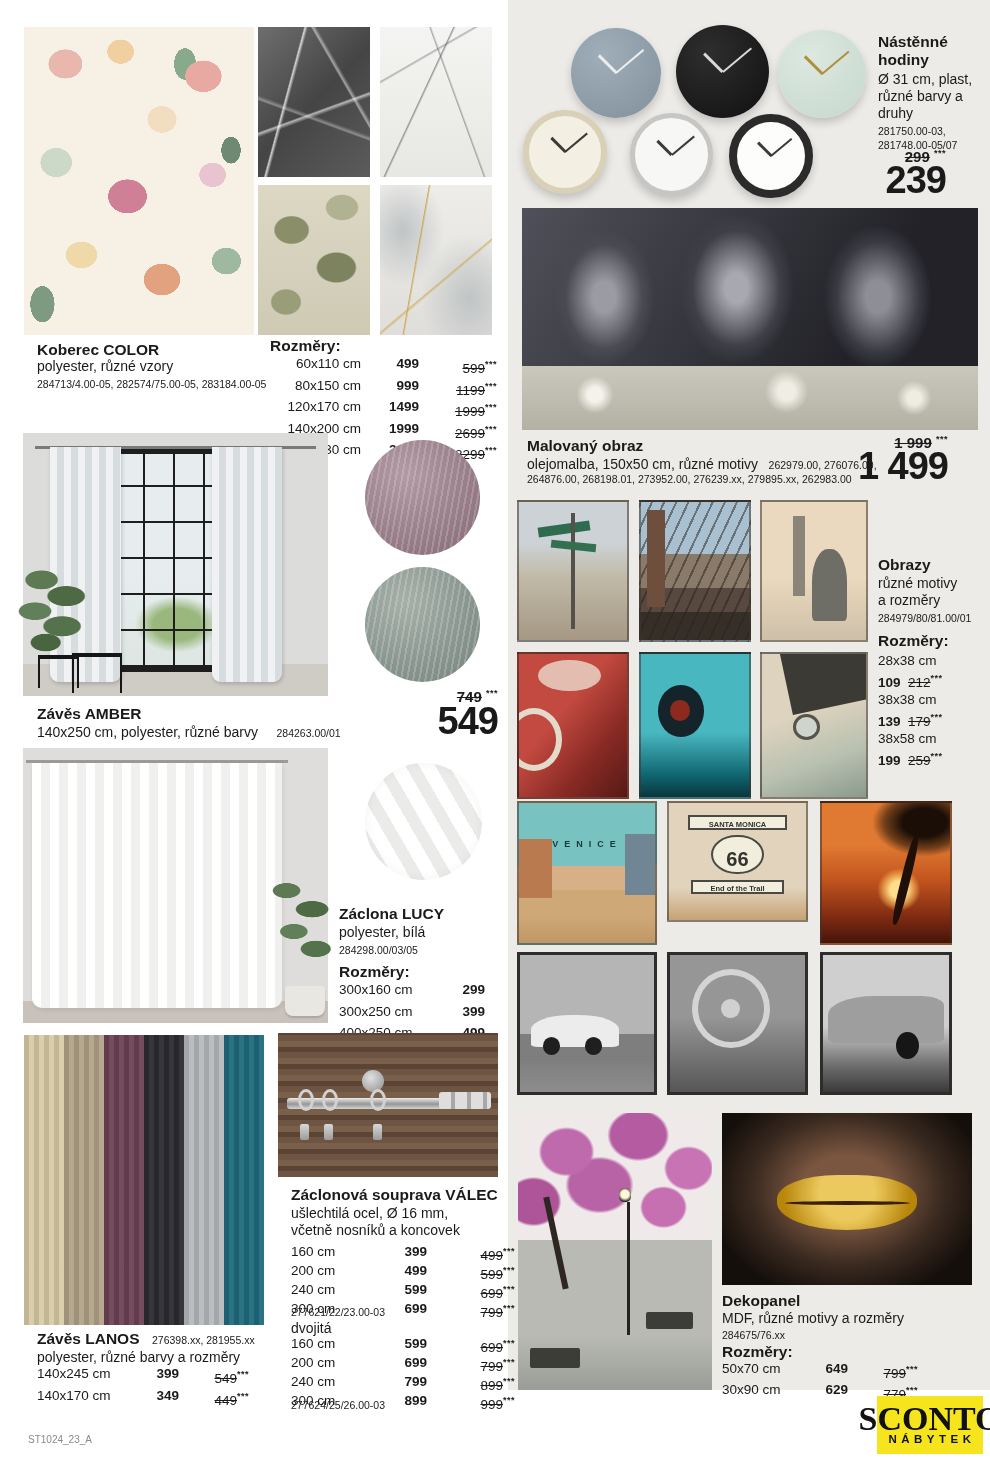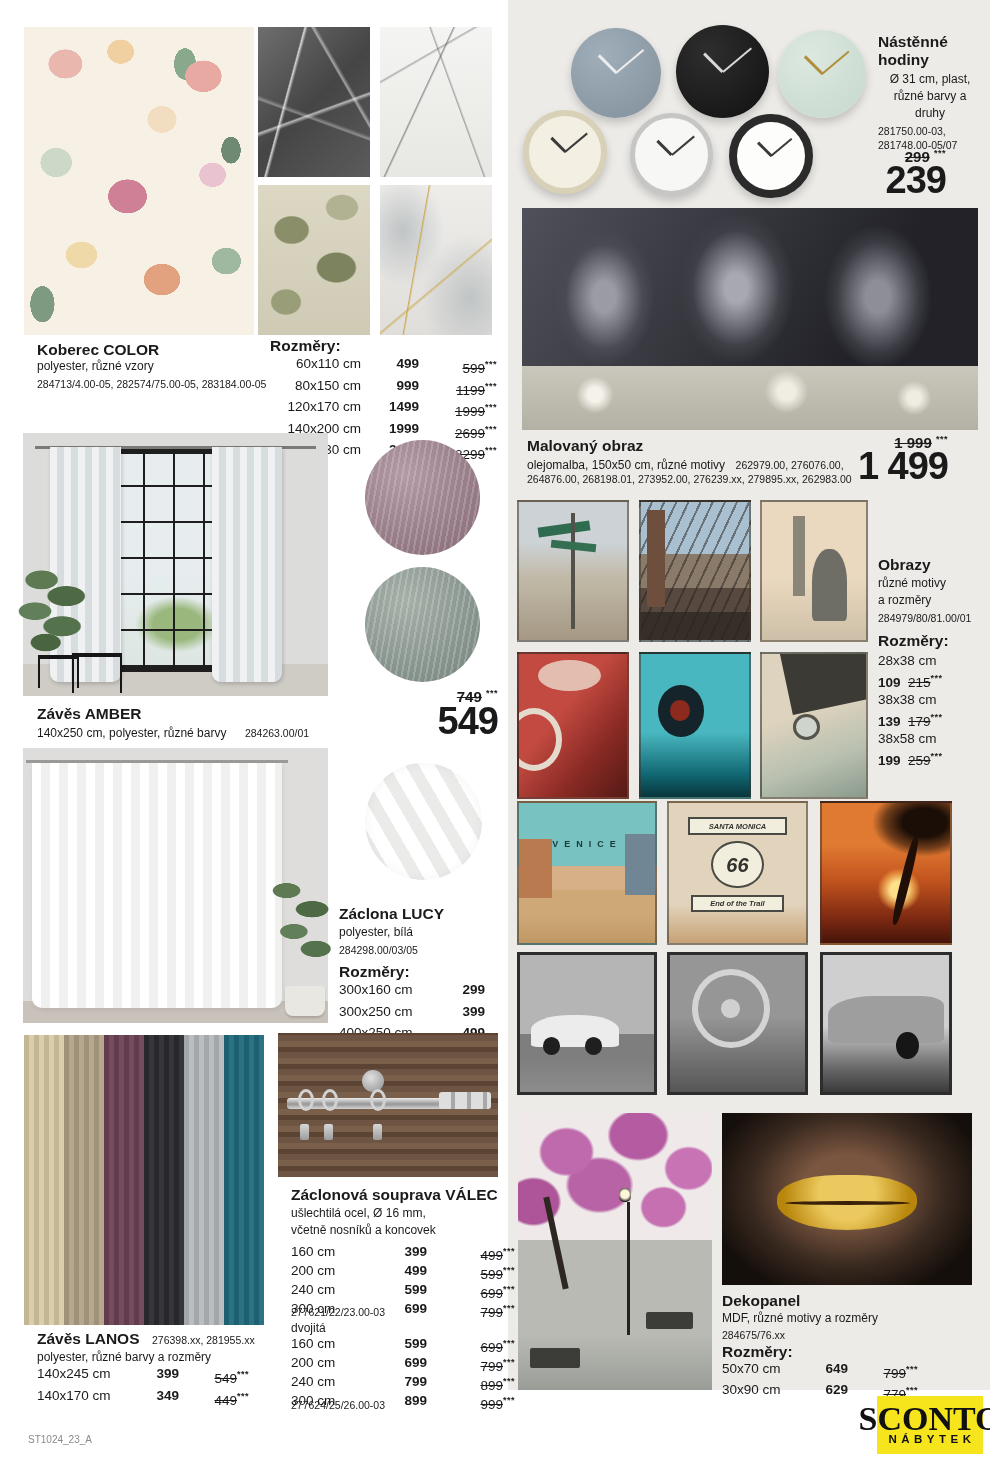--- a/index.html
+++ b/index.html
@@ -1,20 +1,20 @@
 <!DOCTYPE html>
 <html><head>
 <meta charset="utf-8">
 <style>
   html,body{margin:0;padding:0;background:#fff;}
   .page{position:relative;width:990px;height:1459px;background:#fff;overflow:hidden;
         font-family:"Liberation Sans",sans-serif;color:#1a1a1a;}
   .abs{position:absolute;}
   .title{font-size:15.5px;font-weight:bold;line-height:18px;}
-  .desc{font-size:12px;line-height:17px;text-align:center;}
+  .desc{font-size:14px;line-height:17px;}
   .codes{font-size:10.5px;line-height:14px;color:#1a1a1a;}
   .stars{font-size:9px;font-weight:bold;vertical-align:6px;letter-spacing:.5px;}
   .old{text-decoration:line-through;}
   .oldbig{font-size:15px;font-weight:bold;text-align:right;}
   .bigprice{font-size:38px;font-weight:bold;letter-spacing:-1px;text-align:right;line-height:38px;}
   .prow{display:grid;grid-template-columns:93px 50px 70px;column-gap:8px;font-size:13.5px;line-height:16.5px;}
   .prow .size{text-align:right;}
   .prow.la .size,.prow.lu .size,.prow.va .size,.prow.de .size{text-align:left;}
   .prow .p{font-weight:bold;text-align:right;}
   .prow .o{text-align:right;white-space:nowrap;}
@@ -417,39 +417,39 @@
       <div class="t-pole"></div>
     </div>
   <div class="tile t-bridge" style="left:639px;top:500px;width:112px;height:142px;"></div>
   <div class="tile t-empire" style="left:760px;top:500px;width:108px;height:142px;"></div>
   <div class="tile t-redcar" style="left:517px;top:652px;width:112px;height:147px;"></div>
   <div class="tile t-tealcar" style="left:639px;top:652px;width:112px;height:147px;"></div>
   <div class="tile t-mirrorcar" style="left:760px;top:652px;width:108px;height:147px;"></div>
   <div class="tile t-venice" style="left:517px;top:801px;width:140px;height:144px;">
     <span class="venice-text">VENICE</span>
   </div>
-  <div class="tile t-santamonica" style="left:667px;top:801px;width:141px;height:144px;font-style:italic;">
+  <div class="tile t-santamonica" style="left:667px;top:801px;width:141px;height:121px;">
     <div class="sm-top">SANTA MONICA</div>
     <div class="sm-circle">66</div>
     <div class="sm-bottom">End of the Trail</div>
   </div>
   <div class="tile t-palm" style="left:820px;top:801px;width:132px;height:144px;"></div>
   <div class="tile bw t-bwrace" style="left:517px;top:952px;width:140px;height:143px;"></div>
   <div class="tile bw t-bwdash" style="left:667px;top:952px;width:141px;height:143px;"></div>
   <div class="tile bw t-bwclassic" style="left:820px;top:952px;width:132px;height:143px;"></div>
 
   <div class="abs title" style="left:878px;top:556px;">Obrazy</div>
   <div class="abs desc" style="left:878px;top:575px;">různé motivy</div>
   <div class="abs desc" style="left:878px;top:592px;">a rozměry</div>
   <div class="abs codes" style="left:878px;top:611px;">284979/80/81.00/01</div>
   <div class="abs title" style="left:878px;top:632px;">Rozměry:</div>
   <div class="abs" style="left:878px;top:652px;">
       <div class="obrow">
       <div>28x38 cm</div>
-      <div><span class="p">109</span>&nbsp; <span class="old">215</span><span class="stars">***</span></div>
+      <div><span class="p">109</span>&nbsp; <span class="old">212</span><span class="stars">***</span></div>
     </div>
       <div class="obrow">
       <div>38x38 cm</div>
       <div><span class="p">139</span>&nbsp; <span class="old">179</span><span class="stars">***</span></div>
     </div>
       <div class="obrow">
       <div>38x58 cm</div>
       <div><span class="p">199</span>&nbsp; <span class="old">259</span><span class="stars">***</span></div>
     </div>
     </div>

